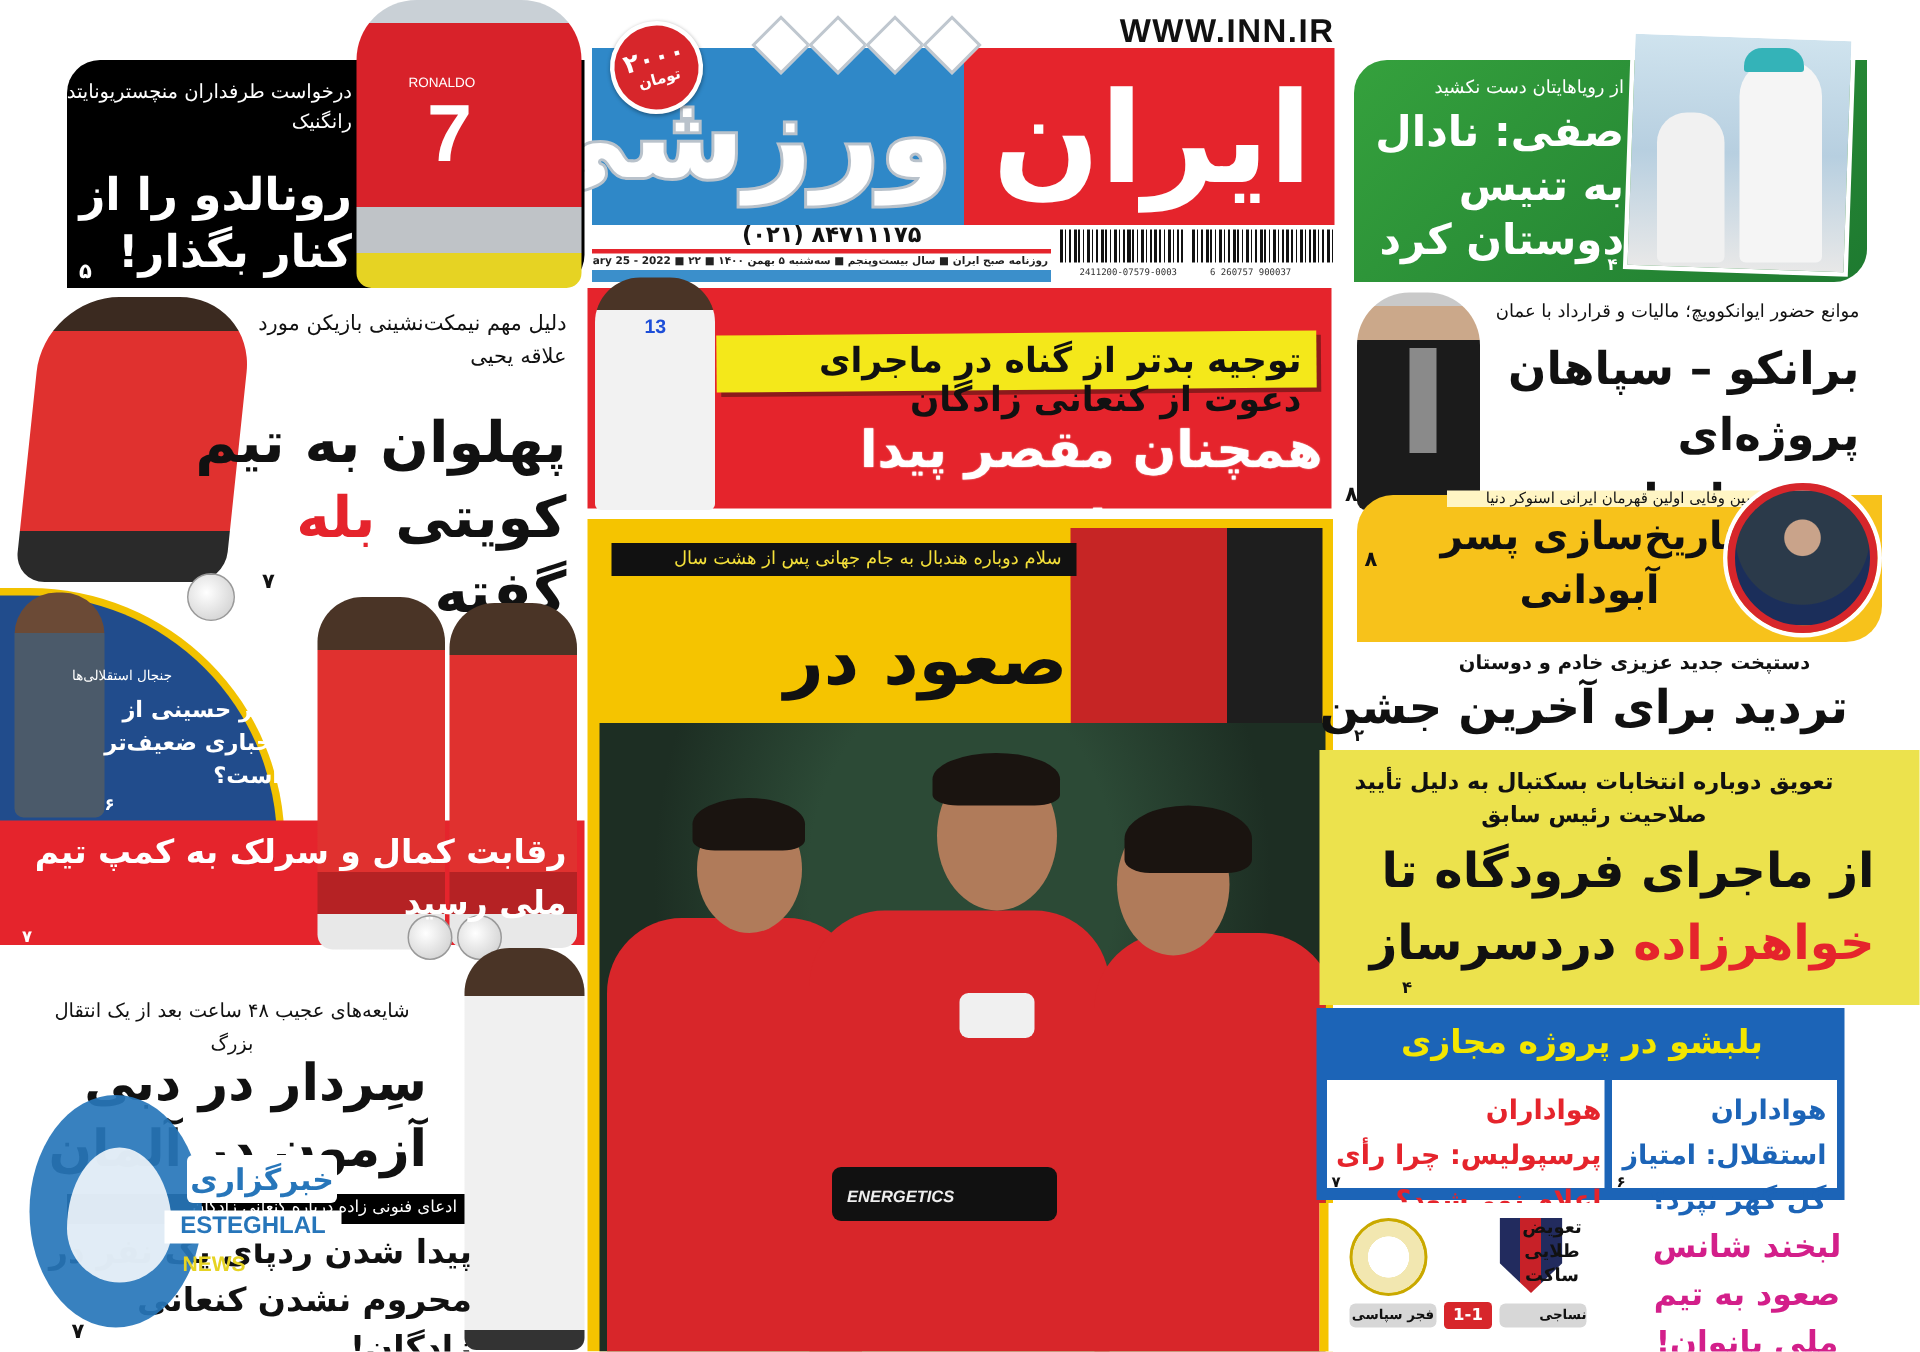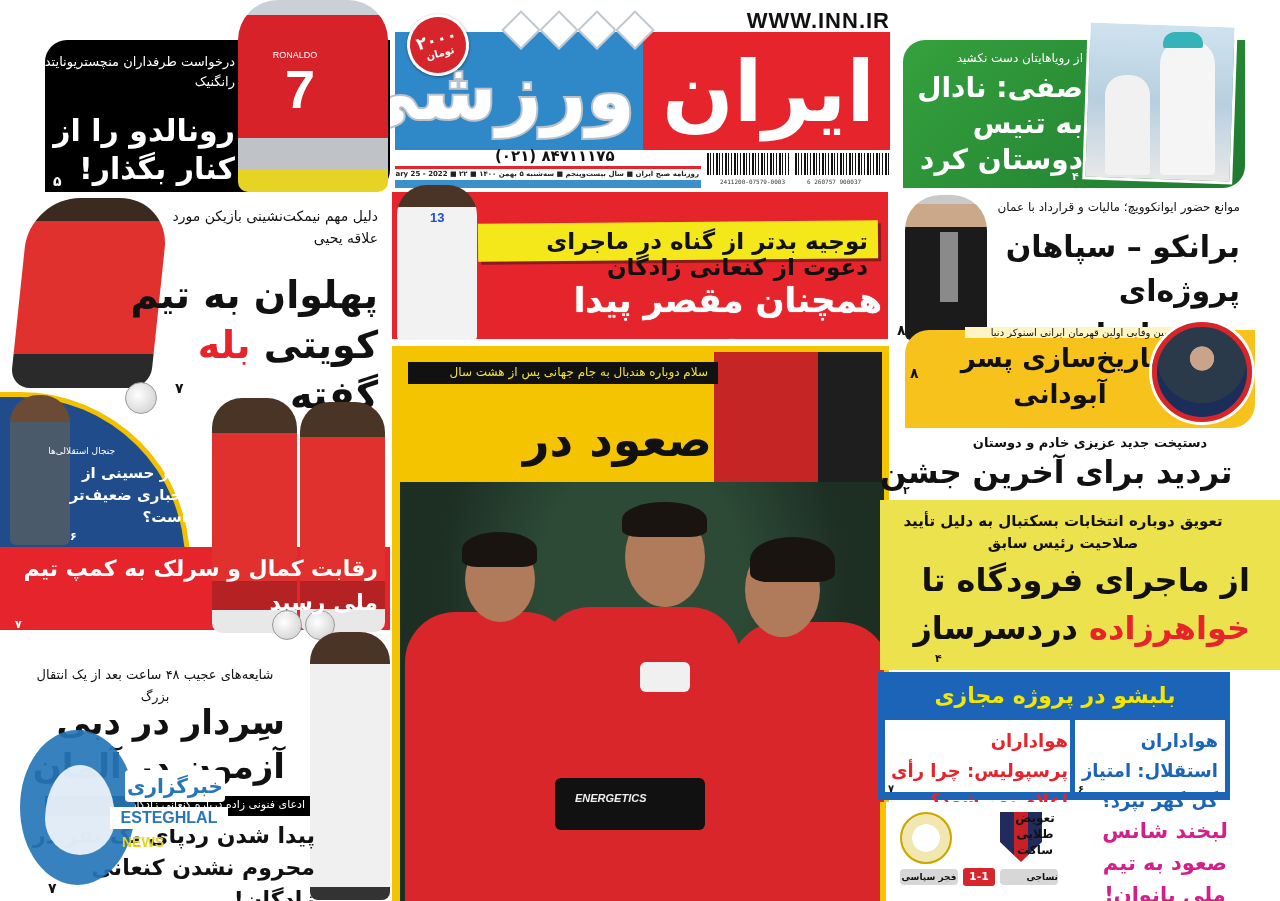--- a/index.html
+++ b/index.html
@@ -84,21 +84,21 @@
   #handball-frame { left: 392px; top: 346px; width: 497px; height: 555px; background: #f5c400; }
   #handball-top-photo { left: 714px; top: 352px; width: 168px; height: 130px; background: linear-gradient(90deg, #c62525 0 62%, #1e1e1e 62%); }
   #handball-kicker-bar { left: 408px; top: 362px; width: 310px; height: 22px; background: #111; }
   #handball-kicker { right: 572px; top: 365px; width: 300px; color: #f4e03a; font-size: 12px; text-align: right; font-weight: normal; }
   #handball-headline-bar { left: 414px; top: 400px; width: 300px; height: 82px; background: #f5c400; }
   #handball-headline { right: 568px; top: 404px; width: 300px; font-size: 46px; line-height: 72px; text-align: right; color: #111; }
   #handball-photo { left: 400px; top: 482px; width: 484px; height: 419px; background: radial-gradient(ellipse at 50% 25%, #2c4a36 0 30%, #1d2e23 60%); overflow: hidden; }
   .hb-player { position: absolute; background: #d8262a; border-radius: 50px 50px 0 0; }
   .hb-head { position: absolute; border-radius: 50%; background: #b07b5a; }
   .hb-hair { position: absolute; border-radius: 50% 50% 20% 20%; background: #1a1410; }
-  #hb-band { left: 155px; top: 296px; width: 150px; height: 52px; background: #111; border-radius: 6px; color: #eee; font-family: "Liberation Sans", sans-serif; font-style: italic; font-size: 11px; font-weight: bold; direction: ltr; line-height: 40px; padding-left: 20px; }
+  #hb-band { left: 155px; top: 296px; width: 150px; height: 36px; background: #111; border-radius: 6px; color: #eee; font-family: "Liberation Sans", sans-serif; font-style: italic; font-size: 11px; font-weight: bold; direction: ltr; line-height: 40px; padding-left: 10px; }
 
   
   #nadal-box { left: 903px; top: 40px; width: 342px; height: 148px; background: #2e8f3a; border-radius: 22px 0 22px 0; background-image: linear-gradient(135deg, #35a13d 0%, #1e7a30 100%); }
   #nadal-photo { left: 1085px; top: 22px; width: 150px; height: 160px; background: linear-gradient(180deg, #cfe3ee 0%, #b7cfe0 50%, #e8e8e8 100%); border: 3px solid #fff; transform: rotate(2deg); }
   #nadal-p1 { left: 1105px; top: 75px; width: 45px; height: 100px; background: #f1f1f1; border-radius: 20px 20px 4px 4px; }
   #nadal-p2 { left: 1160px; top: 40px; width: 55px; height: 135px; background: #f5f5f5; border-radius: 24px 24px 4px 4px; }
   #nadal-cap { left: 1163px; top: 32px; width: 40px; height: 16px; background: #34b3b8; border-radius: 12px 12px 2px 2px; }
   #nadal-kicker { right: 197px; top: 51px; width: 180px; color: #fff; font-size: 12px; text-align: right; font-weight: normal; }
   #nadal-headline { right: 197px; top: 70px; width: 200px; color: #fff; font-size: 28px; line-height: 36px; text-align: right; }
   #nadal-page { left: 1072px; top: 170px; color: #fff; font-size: 11px; }

